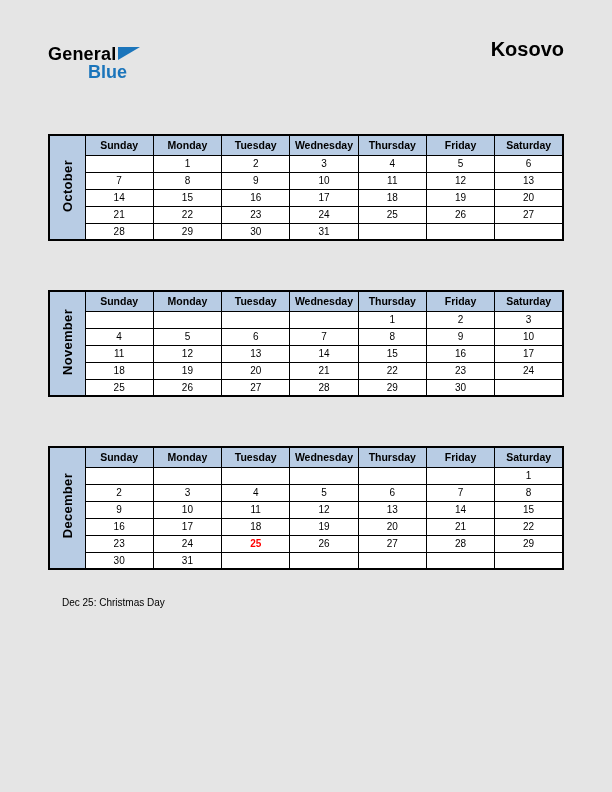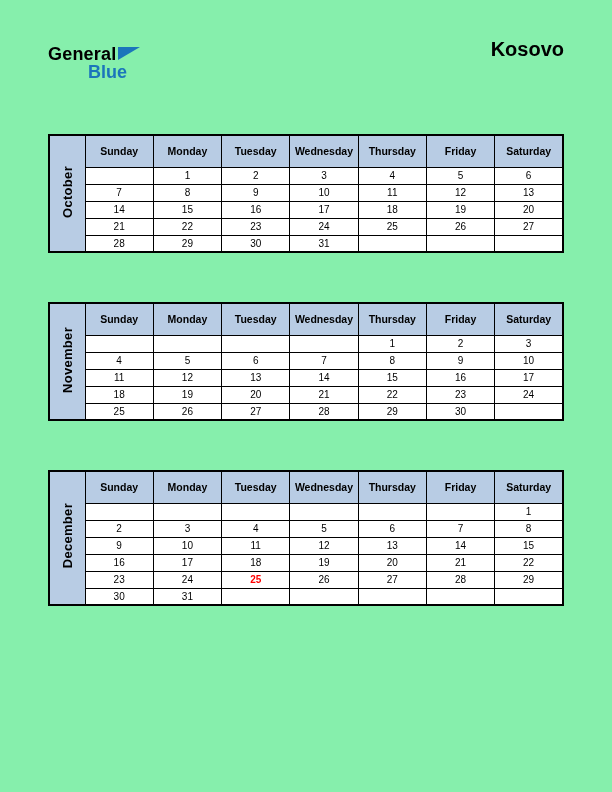--- a/index.html
+++ b/index.html
@@ -10,21 +10,21 @@
   * { margin: 0; padding: 0; box-sizing: border-box; }
   html, body { background: #ffffff; }
   body {
     font-family: "Liberation Sans", "DejaVu Sans", sans-serif;
     color: #000;
   }
   .page {
     position: relative;
     width: 612px;
     height: 792px;
-    background: #86efac;
+    background: #e5e5e5;
     margin: 0 auto;
     overflow: hidden;
   }
   .content {
     padding: 38px 48px 0 48px;
   }
   
   .header {
     display: flex;
     justify-content: space-between;
@@ -94,21 +94,21 @@
     transform: rotate(180deg);
     font-size: 13px;
     font-weight: bold;
     letter-spacing: 0.3px;
     white-space: nowrap;
   }
   th.day-header {
     background: var(--header-bg);
     font-size: 10.5px;
     font-weight: bold;
-    height: 32px;
+    height: 20px;
     text-align: center;
   }
   td.day-cell {
     font-size: 10px;
     text-align: center;
     vertical-align: middle;
     height: 17px;
     background: #fff;
   }
   td.day-cell.holiday {
@@ -325,15 +325,16 @@
               <td class="day-cell"></td>
               <td class="day-cell"></td>
               <td class="day-cell"></td>
               <td class="day-cell"></td>
               <td class="day-cell"></td>
             </tr>
           </tbody>
         </table>
       </div>
 
+    <div class="footnote">Dec 25: Christmas Day</div>
 
   </div>
 </div>
 
 </body></html>

